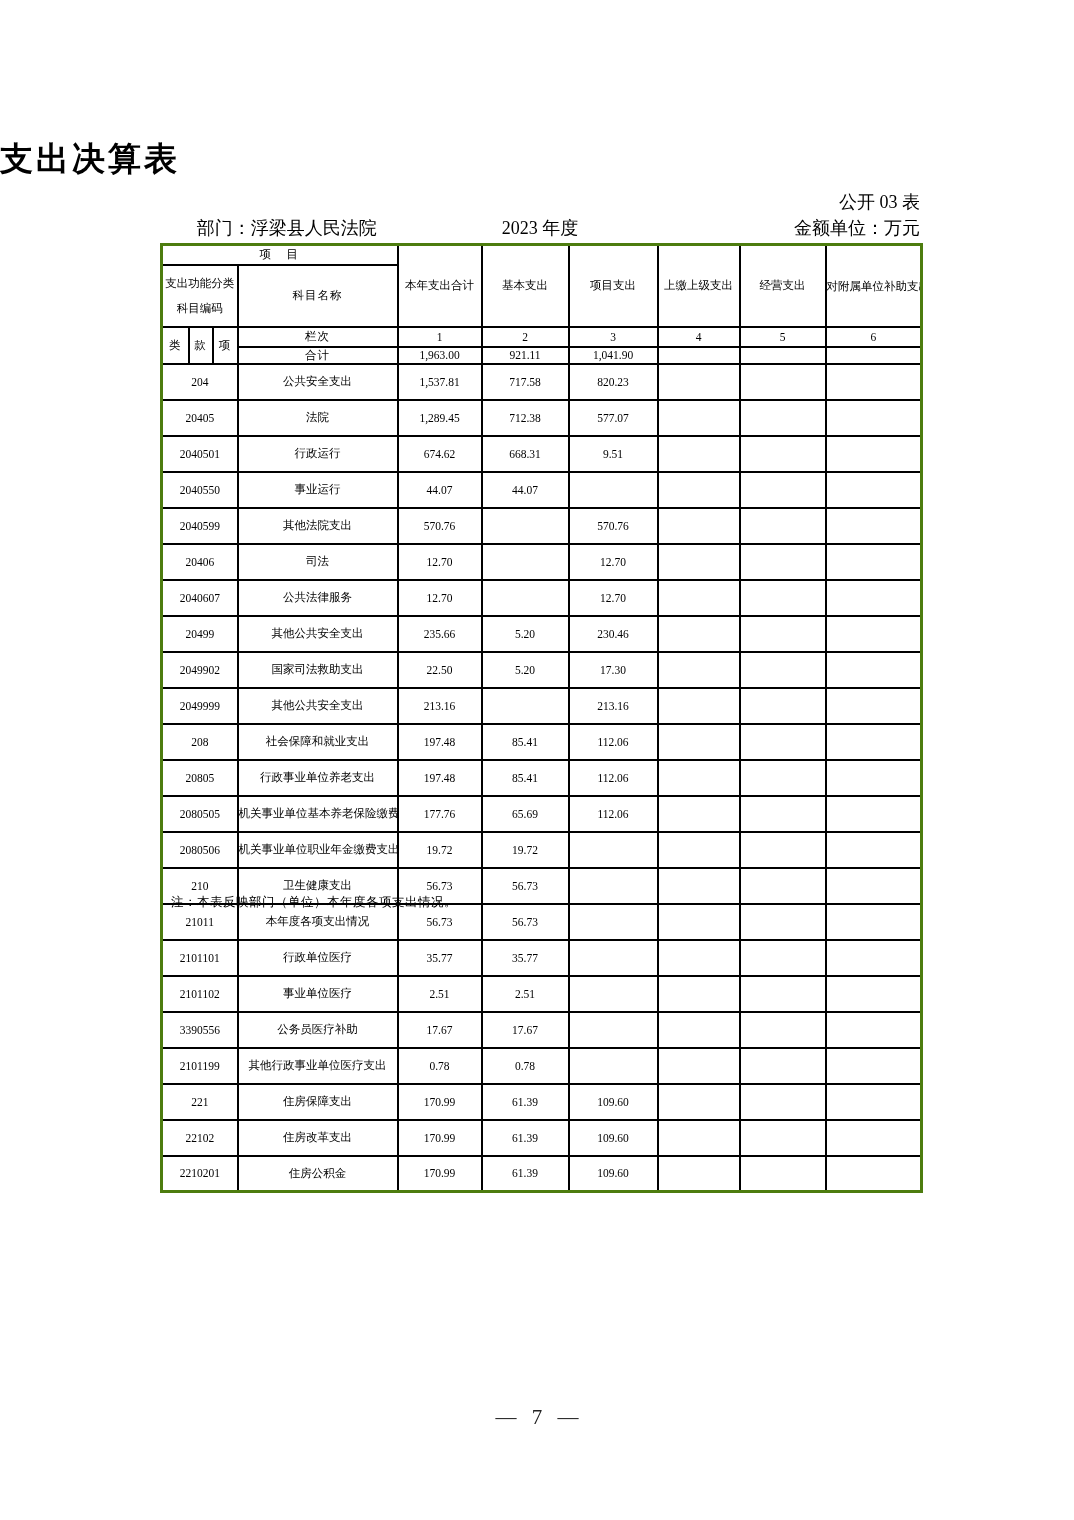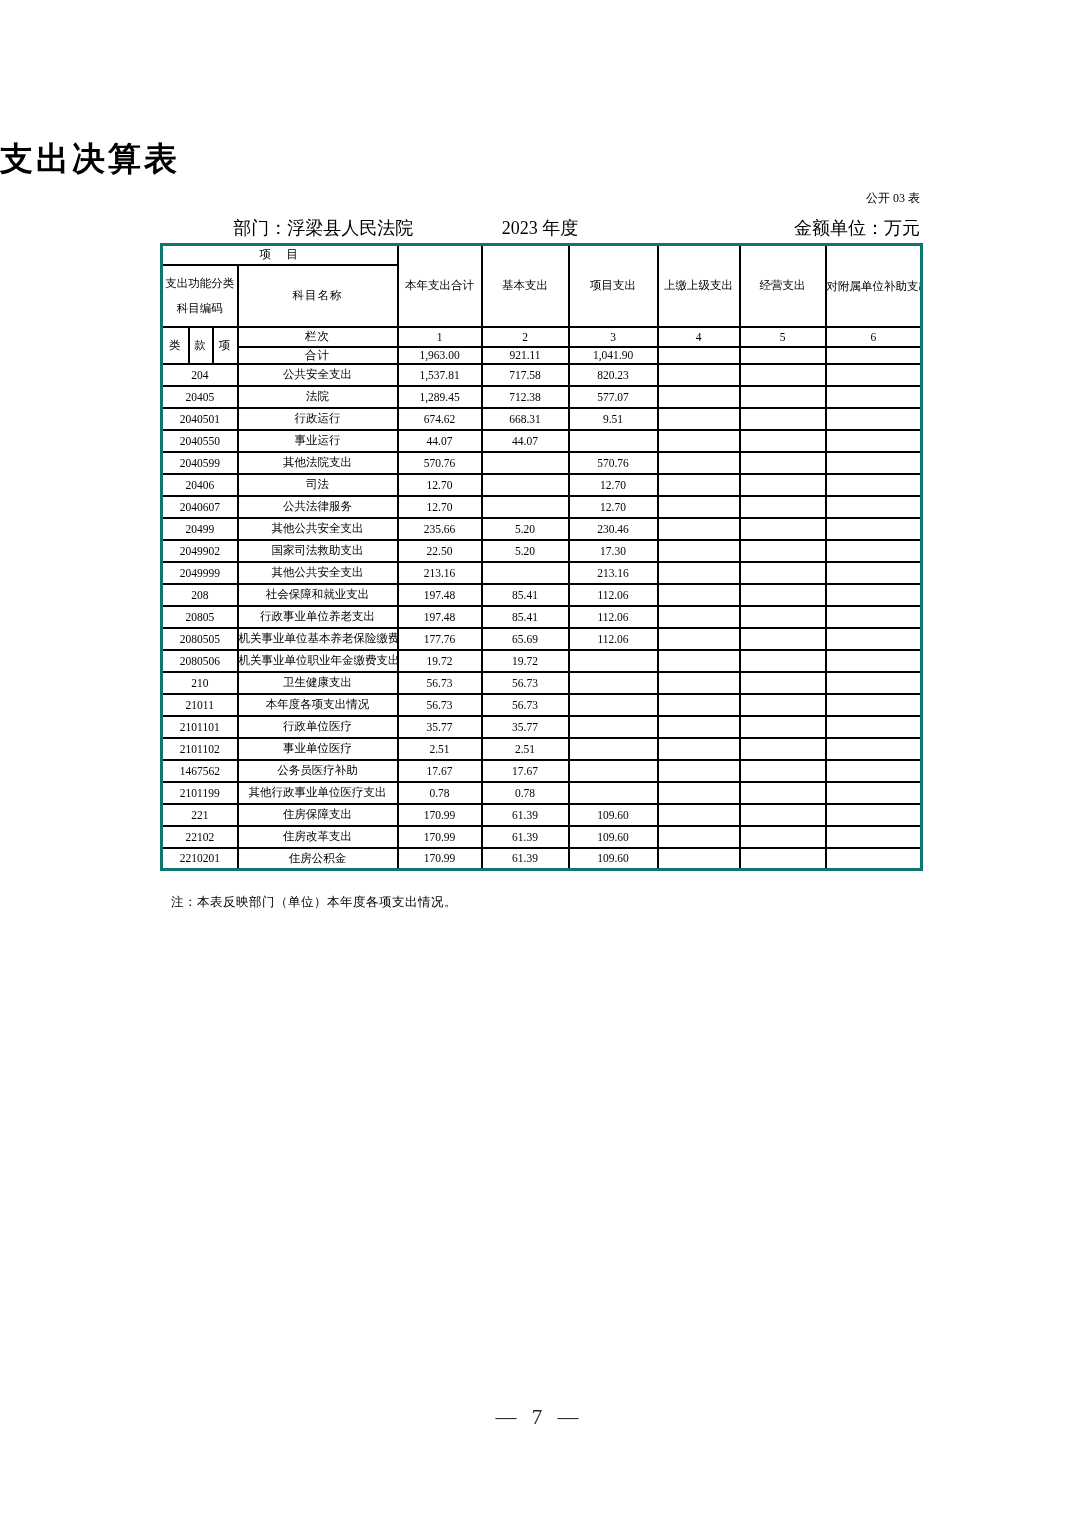--- a/index.html
+++ b/index.html
@@ -6,48 +6,48 @@
   body{
     width:1074px;height:1520px;position:relative;background:#ffffff;color:#000;
     font-family:"Liberation Serif","DejaVu Serif",serif;
   }
   .doc-title{
     position:absolute;top:137px;left:0;width:1074px;text-align:left;
     font-family:"Liberation Sans","DejaVu Sans",sans-serif;
     font-size:33px;font-weight:bold;letter-spacing:3px;
   }
   .sheet-label{
-    position:absolute;top:190px;left:160px;width:760px;text-align:right;font-size:12px;
+    position:absolute;top:190px;left:160px;width:760px;text-align:right;font-size:18px;
   }
   .meta-row{
     position:absolute;top:216px;left:160px;width:760px;display:flex;font-size:18px;
   }
-  .meta-row .m-left{flex:1;text-align:right;}
+  .meta-row .m-left{flex:1;text-align:center;}
   .meta-row .m-center{flex:1;text-align:center;}
   .meta-row .m-right{flex:1;text-align:right;}
 
   table.budget{
     position:absolute;left:160px;top:243px;width:760px;
     border-collapse:collapse;table-layout:fixed;
-    border:3px solid #0f766e;
+    border:3px solid #4d7c0f;
   }
   table.budget td{
     border:2px solid #000;
     font-size:11.5px;
     padding:0;
     overflow:hidden;
     text-align:center;
     vertical-align:middle;
     white-space:nowrap;
   }
   tr.hrow-a{height:20px;}
   tr.hrow-b{height:62px;}
   tr.hrow-c{height:20px;}
   tr.hrow-d{height:14px;}
-  tr.data-row{height:22px;}
+  tr.data-row{height:36px;}
   td.col-head{font-size:12px;margin-top:20px;}
   td.col-head-wrap{white-space:normal;line-height:1.95;padding:0 13px;font-size:12px;}
   td.func-head{white-space:normal;line-height:2.1;font-size:12px;}
   td.project-cell{letter-spacing:2px;font-size:12px;}
   td.code-cell{text-align:left;padding-left:8px;font-size:11.5px;}
   td.name-cell{text-align:left;padding-left:9px;font-size:11px;font-family:Liberation Serif, serif;}
   td.num-cell{text-align:right;padding-right:9px;font-size:11.5px;}
   td.label-cell{font-size:12px;letter-spacing:1px;}
 
   .table-note{
@@ -298,21 +298,21 @@
         <td colspan="3" class="code-cell">2101102</td>
         <td class="name-cell">事业单位医疗</td>
         <td class="num-cell">2.51</td>
         <td class="num-cell">2.51</td>
         <td class="num-cell"></td>
         <td class="num-cell"></td>
         <td class="num-cell"></td>
         <td class="num-cell"></td>
       </tr>
       <tr class="data-row">
-        <td colspan="3" class="code-cell">1467562</td>
+        <td colspan="3" class="code-cell">3390556</td>
         <td class="name-cell">公务员医疗补助</td>
         <td class="num-cell">17.67</td>
         <td class="num-cell">17.67</td>
         <td class="num-cell"></td>
         <td class="num-cell"></td>
         <td class="num-cell"></td>
         <td class="num-cell"></td>
       </tr>
       <tr class="data-row">
         <td colspan="3" class="code-cell">2101199</td>

